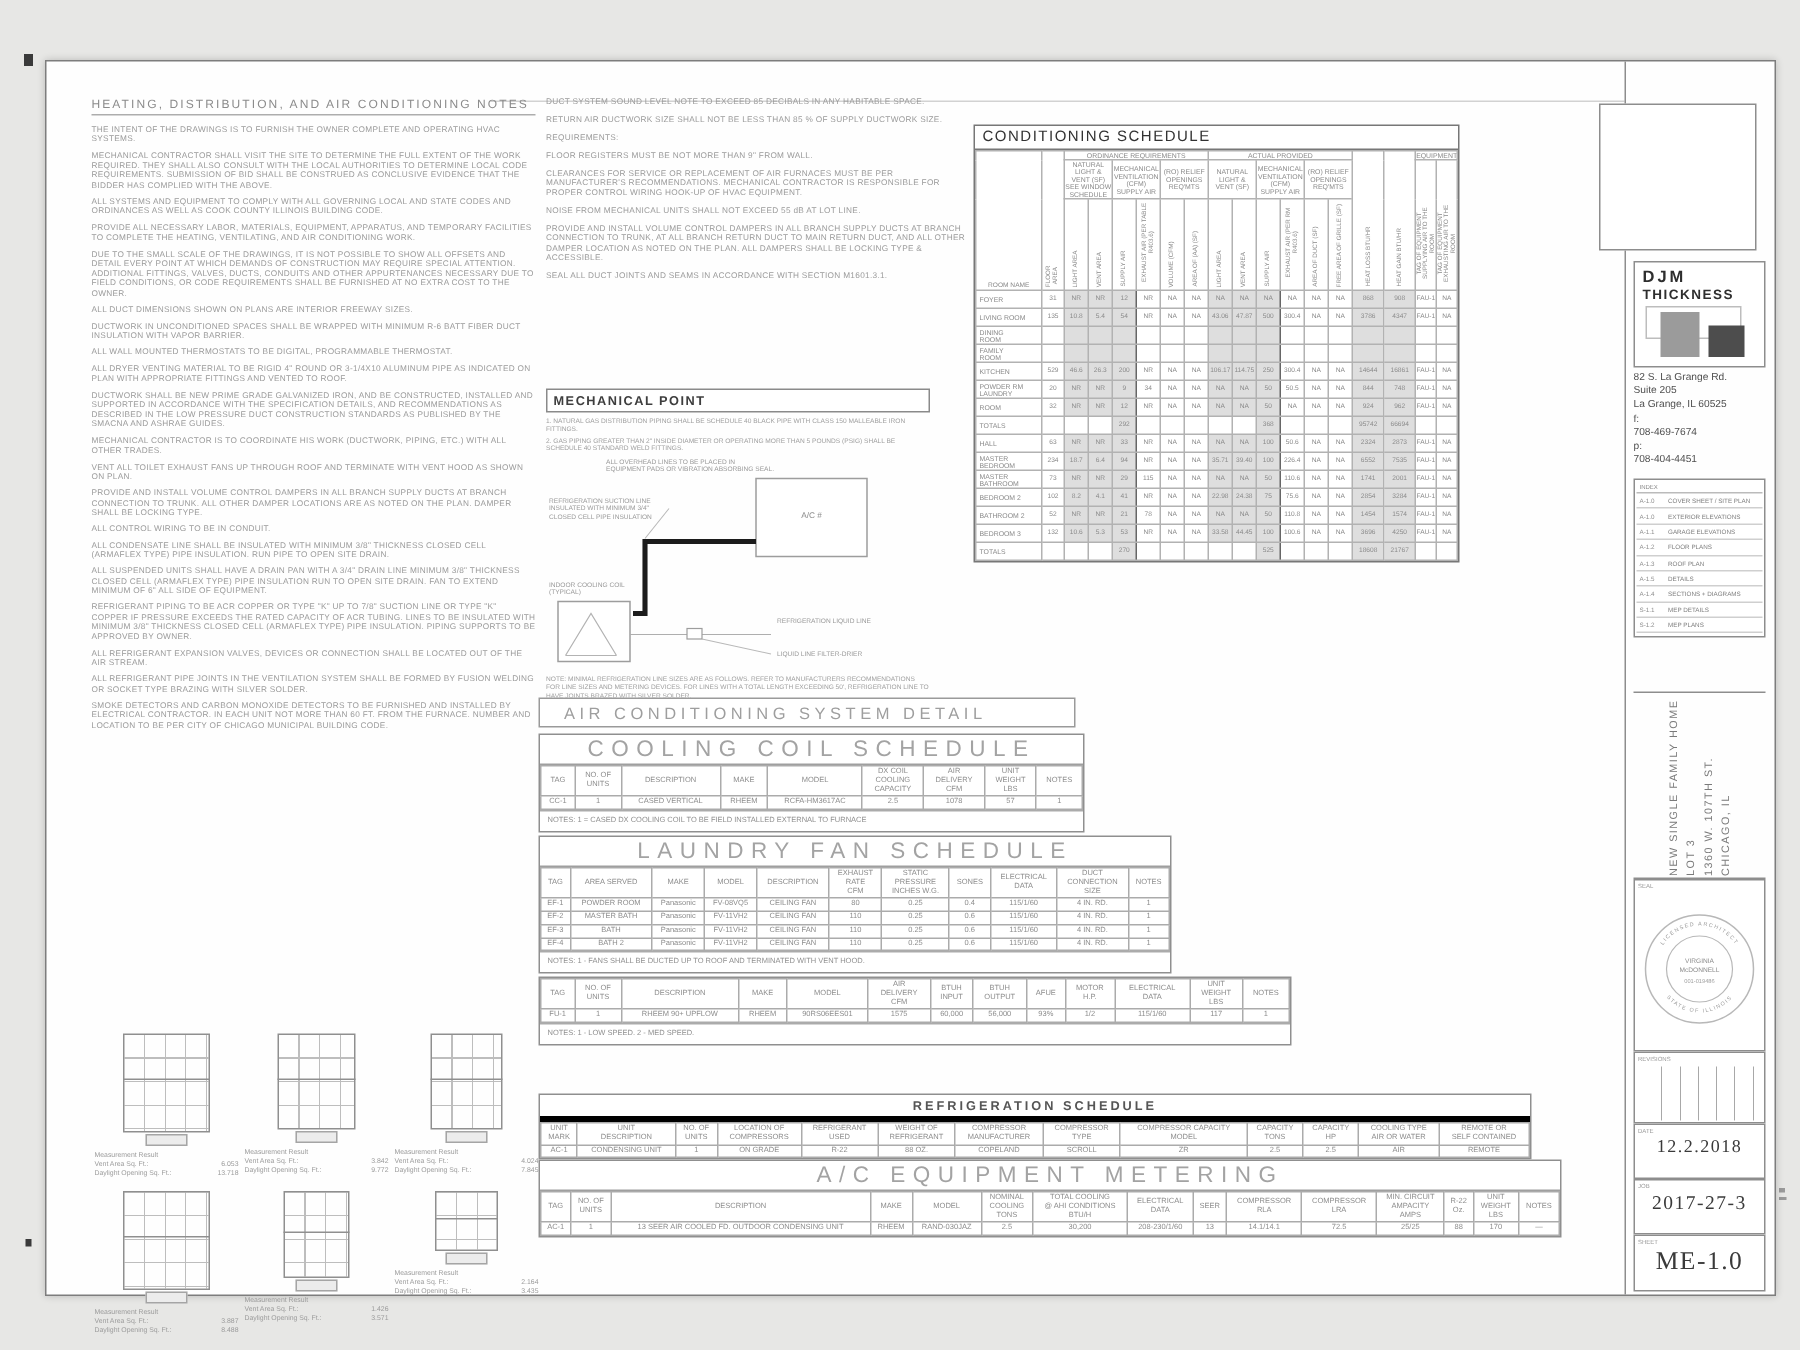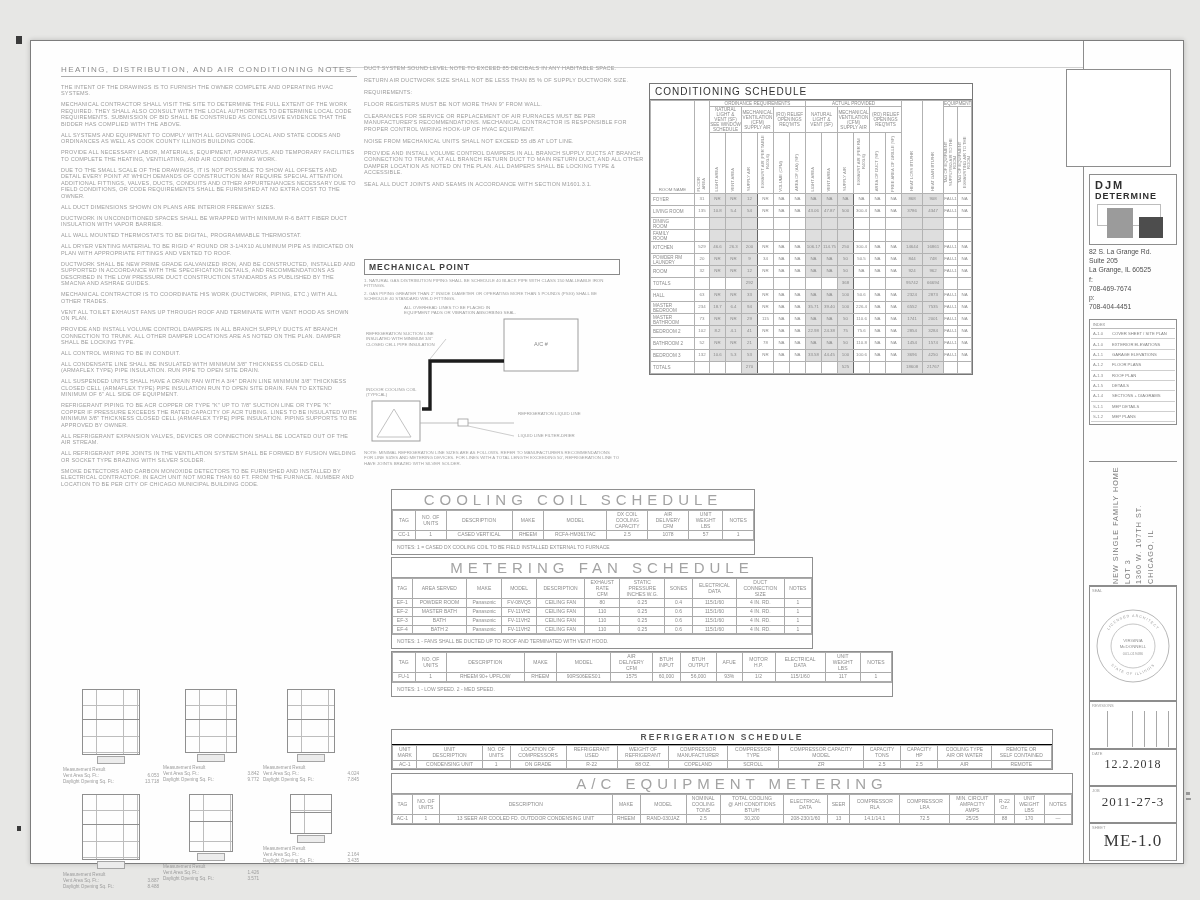--- a/index.html
+++ b/index.html
@@ -21,23 +21,23 @@
   .mech .tiny{font-size:4.4px;line-height:1.2;color:#a0a0a0;margin-bottom:2px;}
   .diagram{position:relative;width:256px;height:142px;margin-top:4px;}
   .diagram svg{position:absolute;left:0;top:0;}
   .dlabel{position:absolute;font-size:4.4px;line-height:1.2;color:#9a9a9a;}
   .acbox-label{font-size:5.5px;color:#8a8a8a;text-align:center;}
 
   .detail-bar{position:absolute;left:328px;top:424px;width:358px;height:20px;border:1px solid #9a9a9a;background:#fff;
     font-size:11px;color:#9e9e9e;letter-spacing:3px;line-height:20px;padding-left:16px;box-sizing:border-box;}
 
   
-  .sched{position:absolute;border:1px solid #8f8f8f;background:#fff;margin-left:32px;}
+  .sched{position:absolute;border:1px solid #8f8f8f;background:#fff;}
   .big-title{font-size:15px;color:#a3a3a3;letter-spacing:5px;text-align:center;padding:1px 0;border-bottom:1px solid #9f9f9f;}
-  .small-title{font-size:8.5px;color:#565656;letter-spacing:2px;text-align:center;font-weight:bold;padding:2px 0;border-bottom:1px solid #000000;}
+  .small-title{font-size:8.5px;color:#565656;letter-spacing:2px;text-align:center;font-weight:bold;padding:2px 0;border-bottom:4px solid #000000;}
   table.sched-table{border-collapse:collapse;width:100%;}
   .sched-table th,.sched-table td{border:1px solid #ababab;font-size:5px;color:#8c8c8c;text-align:center;padding:1px 2px;line-height:1.15;white-space:pre-line;font-weight:normal;}
   .sched-note{font-size:5px;color:#8f8f8f;padding:3px 5px 4px;border-top:1px solid #ababab;}
 
   
   .vent{position:absolute;left:618px;top:42px;width:322px;border:1px solid #777;background:#fff;}
   .vent-title{font-size:10px;color:#323232;letter-spacing:1px;padding:2px 5px;border-bottom:1px solid #777;}
   table.vent-table{border-collapse:collapse;width:100%;table-layout:fixed;}
   .vent-table th,.vent-table td{border:1px solid #b2b2b2;font-size:4.4px;color:#8a8a8a;padding:0;text-align:center;line-height:1.1;overflow:hidden;font-weight:normal;}
   .vent-table th{vertical-align:bottom;}
@@ -169,20 +169,21 @@
       <div class="dlabel" style="left:40px;top:0;width:112px;">ALL OVERHEAD LINES TO BE PLACED IN EQUIPMENT PADS OR VIBRATION ABSORBING SEAL.</div>
       <div class="dlabel" style="left:2px;top:26px;width:80px;">REFRIGERATION SUCTION LINE INSULATED WITH MINIMUM 3/4" CLOSED CELL PIPE INSULATION</div>
       <div class="dlabel acbox-label" style="left:150px;top:36px;width:54px;">A/C #</div>
       <div class="dlabel" style="left:2px;top:82px;width:70px;">INDOOR COOLING COIL (TYPICAL)</div>
       <div class="dlabel" style="left:154px;top:106px;width:64px;">REFRIGERATION LIQUID LINE</div>
       <div class="dlabel" style="left:154px;top:128px;width:80px;">LIQUID LINE FILTER-DRIER</div>
     </div>
     <div class="tiny" style="margin-top:3px;">NOTE:   MINIMAL REFRIGERATION LINE SIZES ARE AS FOLLOWS. REFER TO MANUFACTURERS RECOMMENDATIONS FOR LINE SIZES AND METERING DEVICES. FOR LINES WITH A TOTAL LENGTH EXCEEDING 50', REFRIGERATION LINE TO HAVE JOINTS BRAZED WITH SILVER SOLDER.</div>
   </div>
 
+  <div class="detail-bar">AIR CONDITIONING SYSTEM DETAIL</div>
 
   <div class="vent">
     <div class="vent-title">CONDITIONING SCHEDULE</div>
     <table class="vent-table">
       <colgroup>
         <col style="width:44px">
           <col style="width:15px">
         <col style="width:16px">
           <col style="width:16px">
           <col style="width:16px">
@@ -598,21 +599,21 @@
             <td style="white-space: pre-line;">1078</td>
             <td style="white-space: pre-line;">57</td>
             <td style="white-space: pre-line;">1</td>
           </tr>
         </tbody>
     </table>
     <div class="sched-note">NOTES:   1 = CASED DX COOLING COIL TO BE FIELD INSTALLED EXTERNAL TO FURNACE</div>
   </div>
 
   <div class="sched" style="left:328px;top:516px;width:420px;">
-    <div class="big-title">METERING FAN SCHEDULE</div>
+    <div class="big-title">LAUNDRY FAN SCHEDULE</div>
     <table class="sched-table">
       <thead>
           <tr>
             <th>TAG</th>
             <th>AREA SERVED</th>
             <th>MAKE</th>
             <th>MODEL</th>
             <th>DESCRIPTION</th>
             <th>EXHAUST
 RATE
@@ -940,21 +941,21 @@
             </div>
         </div>
       </div>
     </div>
   </div>
 
   <div class="tb blankbox"></div>
 
   <div class="tb logobox">
     <div class="firm1">DJM</div>
-    <div class="firm2">DETERMINE</div>
+    <div class="firm2">THICKNESS</div>
     <div class="logo-art">
       <div class="logo-outline"></div>
       <div class="bar1"></div>
       <div class="bar2"></div>
     </div>
   </div>
 
   <div class="tb addr">
       <div class="addr-line">82 S. La Grange Rd.</div>
       <div class="addr-line">Suite 205</div>
@@ -1039,19 +1040,19 @@
     <span class="rev-lbl">REVISIONS</span>
     <div class="rev-lines"></div>
   </div>
 
   <div class="tb datebox">
     <span class="fld-lbl">DATE</span>
     <span class="fld-val date-val">12.2.2018</span>
   </div>
   <div class="tb jobbox">
     <span class="fld-lbl">JOB</span>
-    <span class="fld-val job-val">2011-27-3</span>
+    <span class="fld-val job-val">2017-27-3</span>
   </div>
   <div class="tb sheetbox">
     <span class="fld-lbl">SHEET</span>
     <span class="fld-val sheet-val">ME-1.0</span>
   </div>
 </div>
 
 </body></html>

